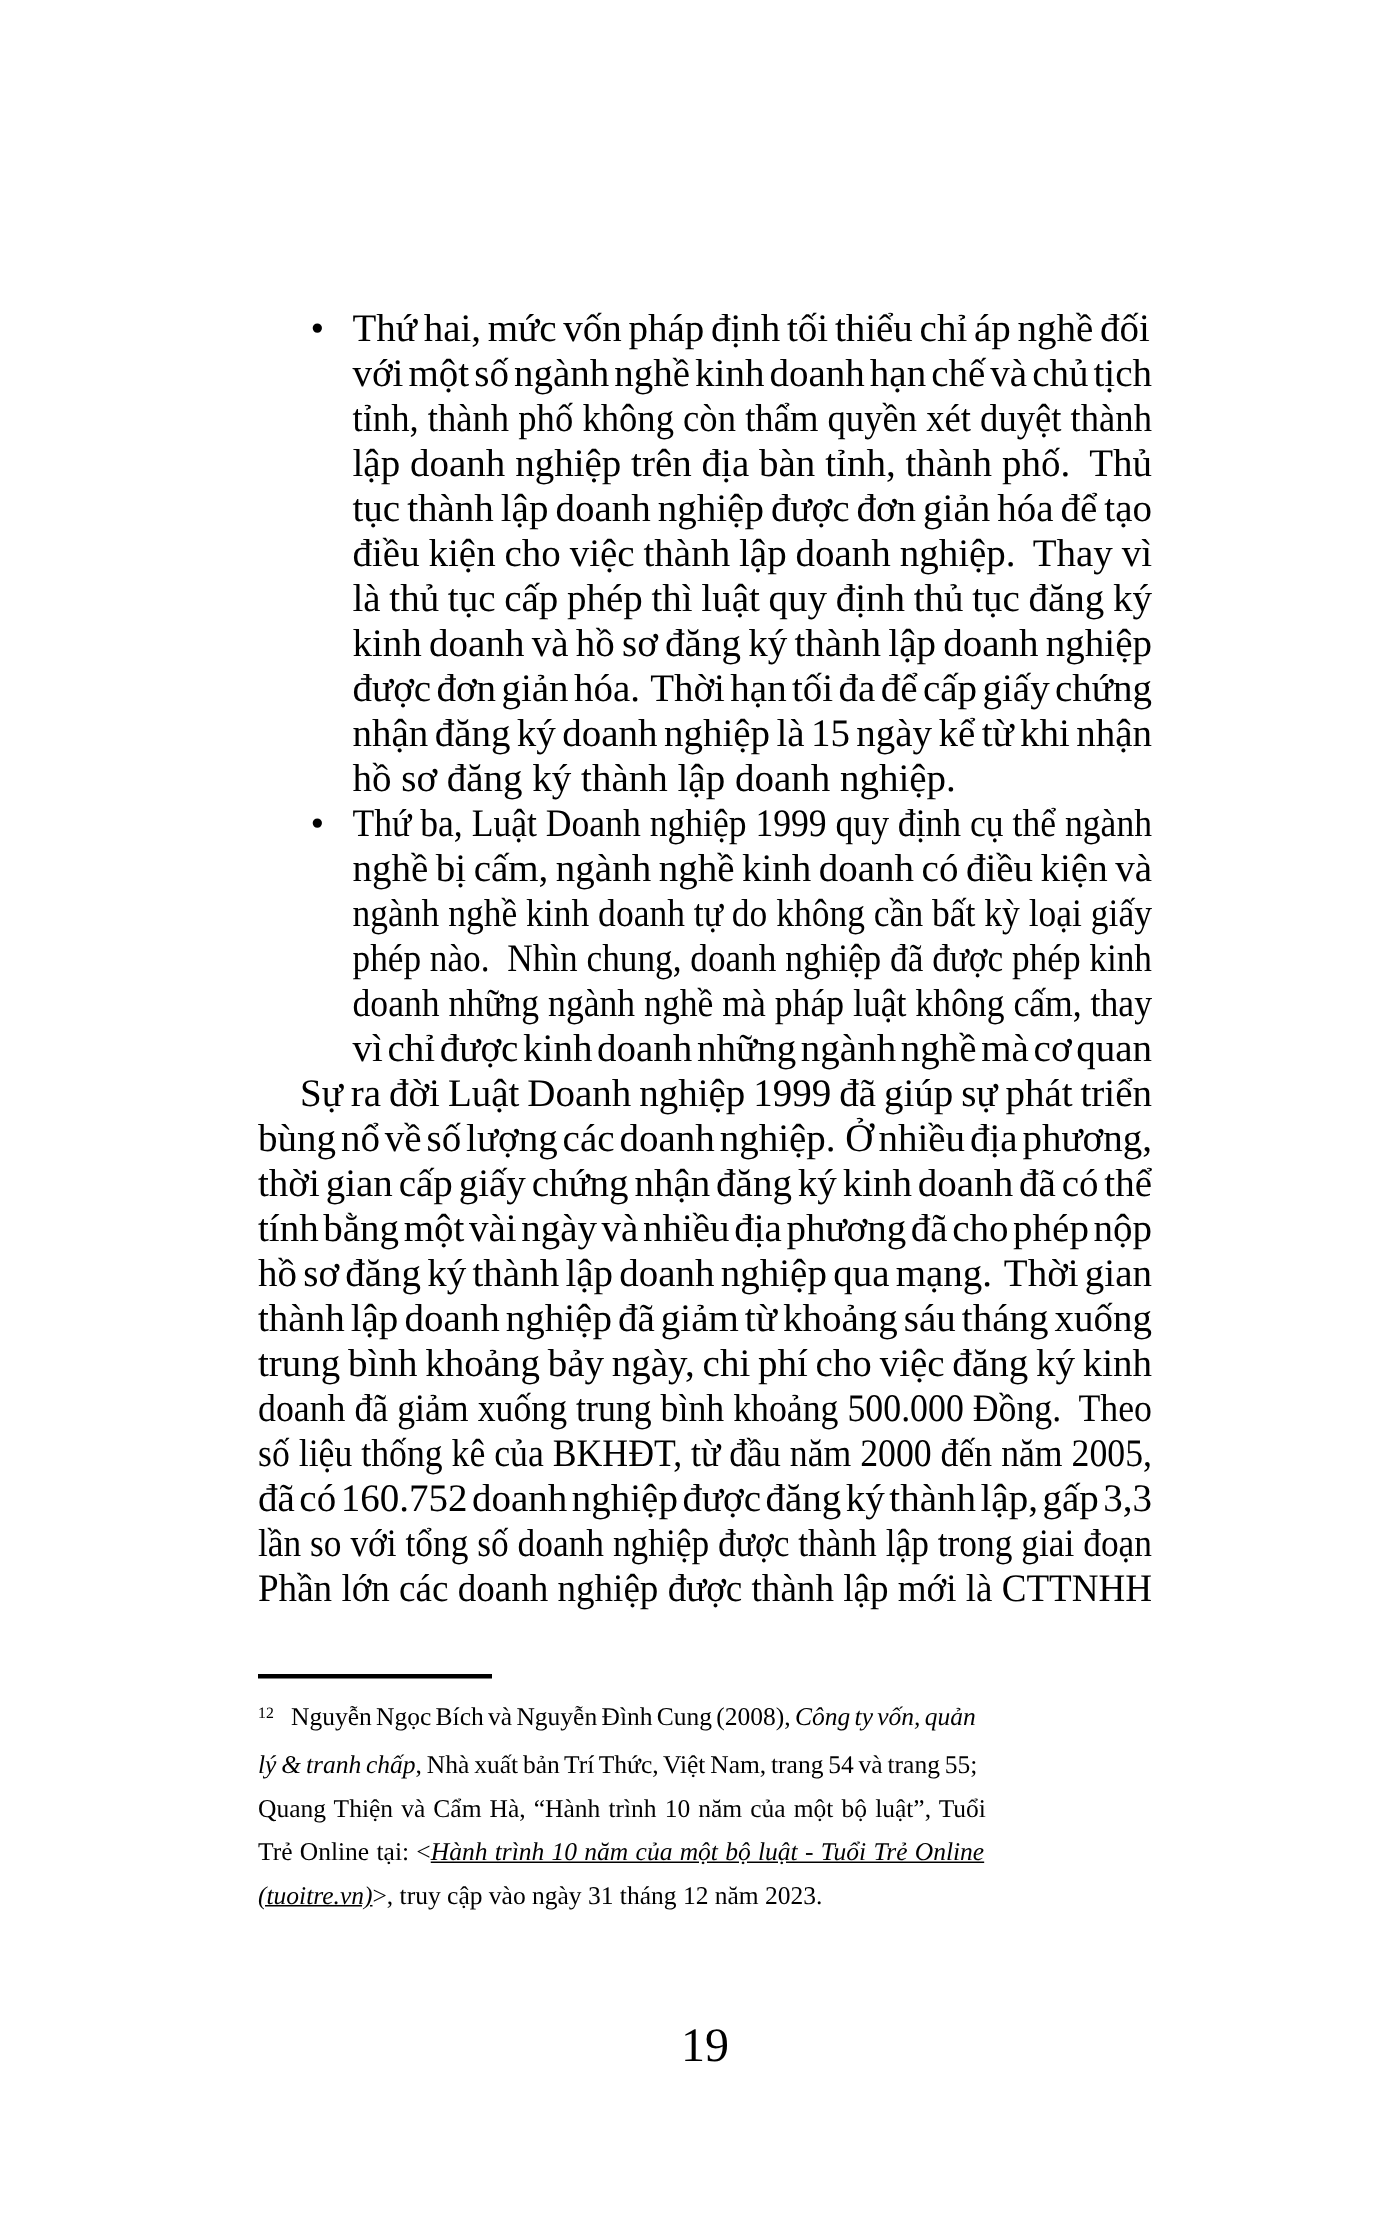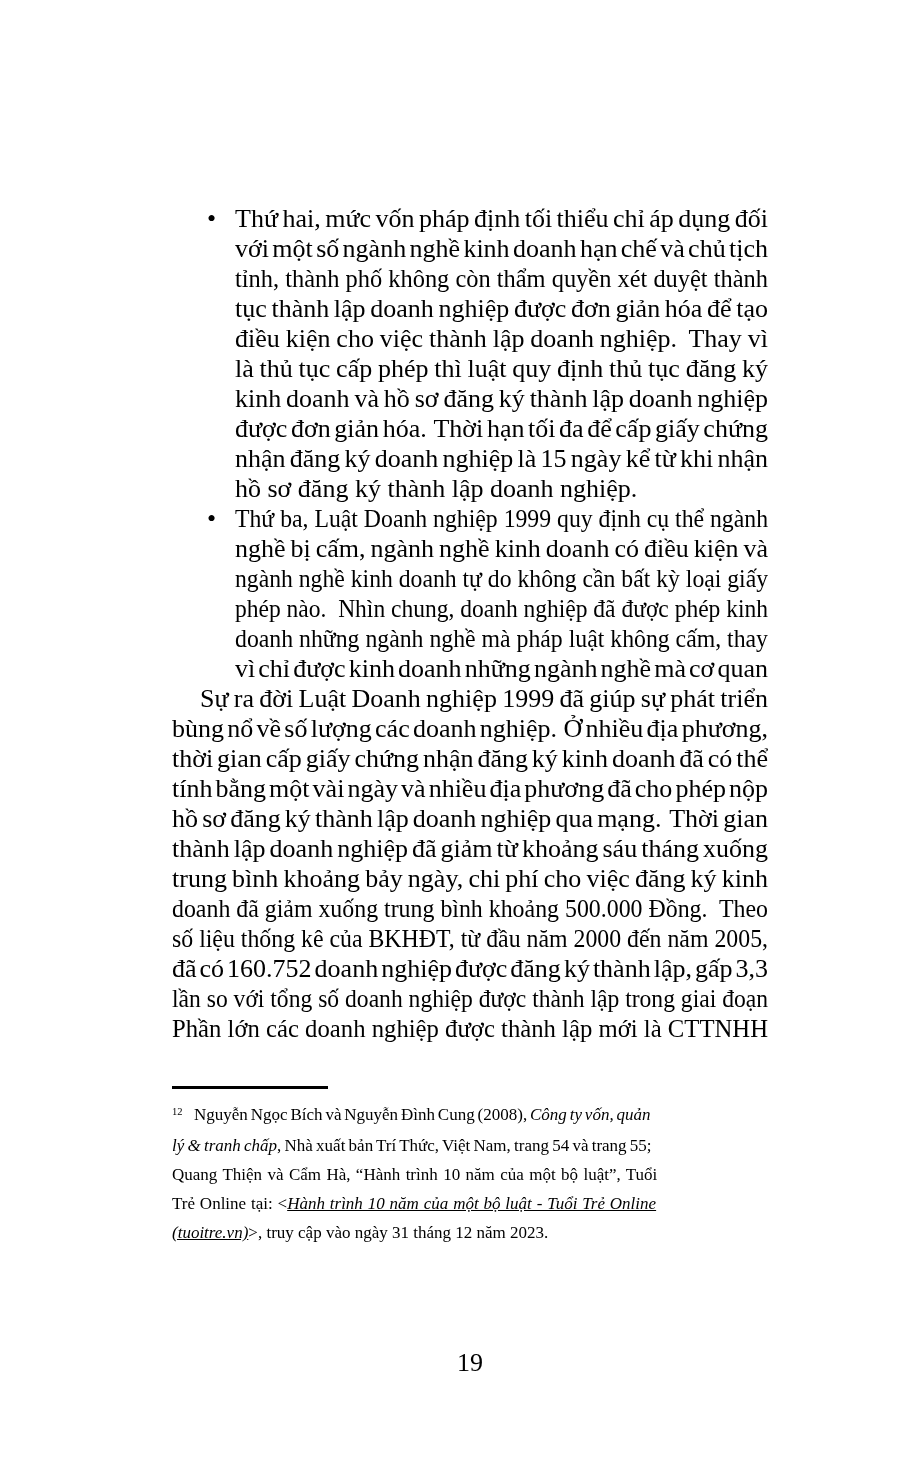--- a/index.html
+++ b/index.html
@@ -34,36 +34,37 @@
     margin: 42px 0 11px 0;
   }
   .footnote { font-size: 17px; line-height: 29px; }
   .it { font-style: italic; }
   .ul { text-decoration: underline; }
   .sup { font-size: 0.62em; position: relative; top: -0.5em; }
   .pagenum {
     position: absolute;
     left: 172px; top: 1348px; width: 596px;
     text-align: center;
-    font-size: 26px; line-height: 30px;
+    font-size: 32px; line-height: 30px;
   }
 </style>
 </head>
 <body>
 
 <div class="page">
   <div class="content">
 
     <div class="body-text">
       <div class="bullet-item">
         <span class="dot">•</span>
         <div class="lines">
-            <div class="line just" style="word-spacing: -2.02983px;"><span class="ln"><span>Thứ hai, mức vốn pháp định tối thiểu chỉ áp dụng đối</span></span></div>
+            <div class="line just" style="word-spacing: -2.02983px;"><span class="ln"><span>Thứ hai, mức vốn pháp định tối thiểu chỉ áp nghề đối</span></span></div>
             <div class="line just" style="word-spacing: -3.14347px;"><span class="ln"><span>với một số ngành nghề kinh doanh hạn chế và chủ tịch</span></span></div>
             <div class="line just"><span class="ln" style="transform-origin: 0px 50%; display: inline-block; transform: scaleX(0.939078);"><span>tỉnh, thành phố không còn thẩm quyền xét duyệt thành</span></span></div>
+            <div class="line just" style="word-spacing: 0.0578125px;"><span class="ln"><span>lập doanh nghiệp trên địa bàn tỉnh, thành phố.  Thủ</span></span></div>
             <div class="line just" style="word-spacing: -1.83438px;"><span class="ln"><span>tục thành lập doanh nghiệp được đơn giản hóa để tạo</span></span></div>
             <div class="line just" style="word-spacing: -0.589063px;"><span class="ln"><span>điều kiện cho việc thành lập doanh nghiệp.  Thay vì</span></span></div>
             <div class="line just" style="word-spacing: -0.713542px;"><span class="ln"><span>là thủ tục cấp phép thì luật quy định thủ tục đăng ký</span></span></div>
             <div class="line just" style="word-spacing: -1.65469px;"><span class="ln"><span>kinh doanh và hồ sơ đăng ký thành lập doanh nghiệp</span></span></div>
             <div class="line just" style="word-spacing: -2.90625px; text-align: right;"><span class="ln"><span>được đơn giản hóa.  Thời hạn tối đa để cấp giấy chứng</span></span></div>
             <div class="line just" style="word-spacing: -2.25568px;"><span class="ln"><span>nhận đăng ký doanh nghiệp là 15 ngày kể từ khi nhận</span></span></div>
             <div class="line lastline"><span class="ln"><span>hồ sơ đăng ký thành lập doanh nghiệp.</span></span></div>
           </div>
       </div>
       <div class="bullet-item">

